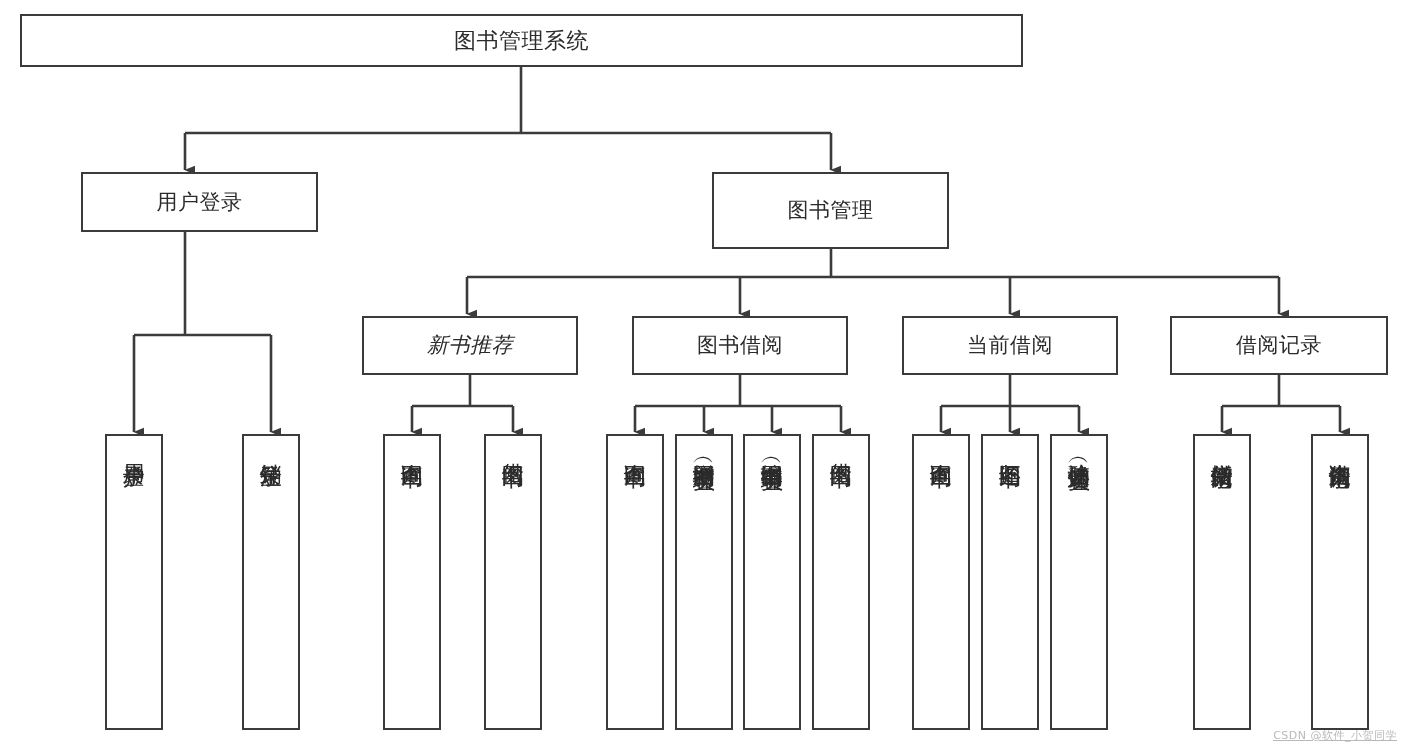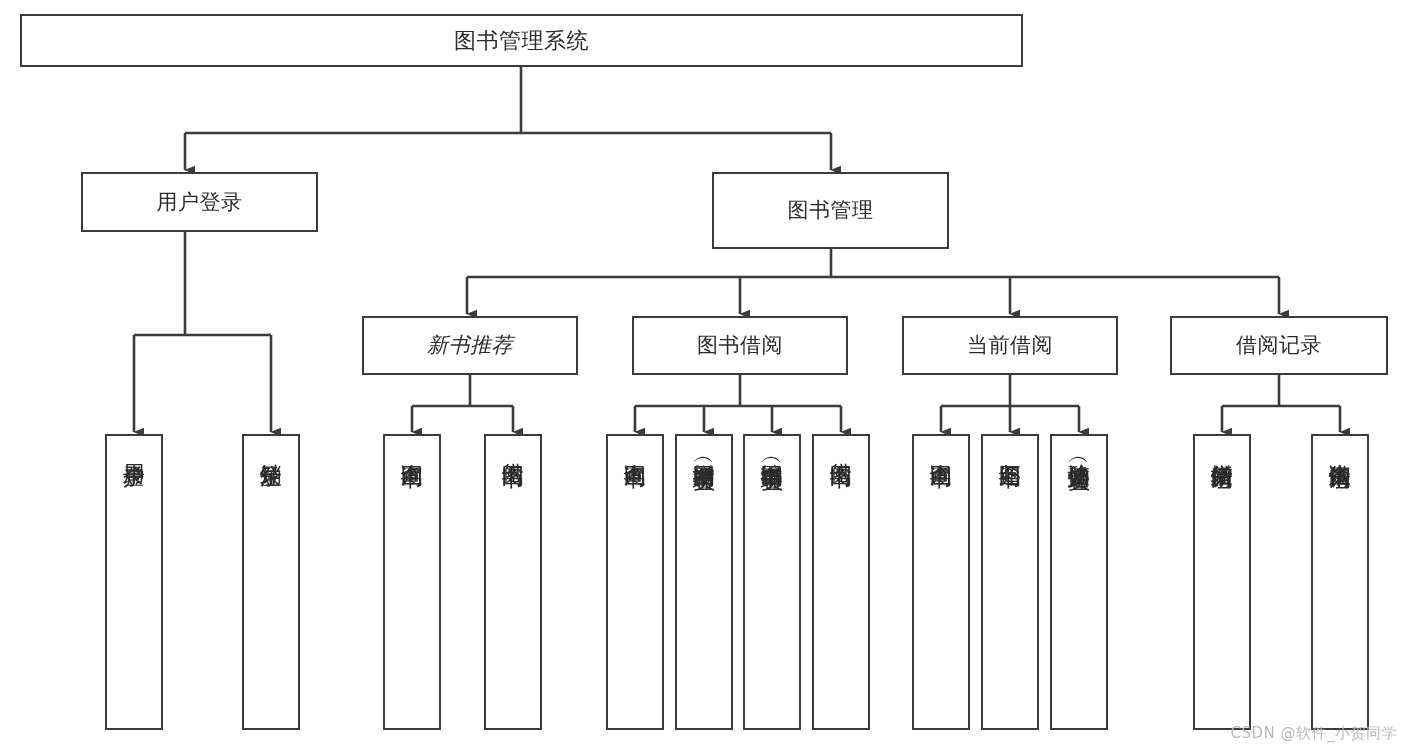--- a/index.html
+++ b/index.html
@@ -60,25 +60,26 @@
     text-orientation: upright;
     font-size: 22px;
     line-height: 1.16;
     letter-spacing: 1px;
     white-space: nowrap;
   }
   .watermark {
     position: absolute;
     right: 8px;
     bottom: 4px;
-    font-size: 15px;
+    font-size: 11px;
     color: #b9b9b9;
     letter-spacing: 0.5px;
     white-space: nowrap;
     font-family: "DejaVu Sans", "Liberation Sans", sans-serif;
+    text-decoration: underline;
   }
 </style>
 </head>
 <body>
 
 <div id="canvas">
 
   <svg class="wires" viewBox="0 0 1405 747">
     <defs>
       <marker id="arw" markerWidth="10" markerHeight="11" refX="4.6" refY="10" orient="auto" markerUnits="userSpaceOnUse">

